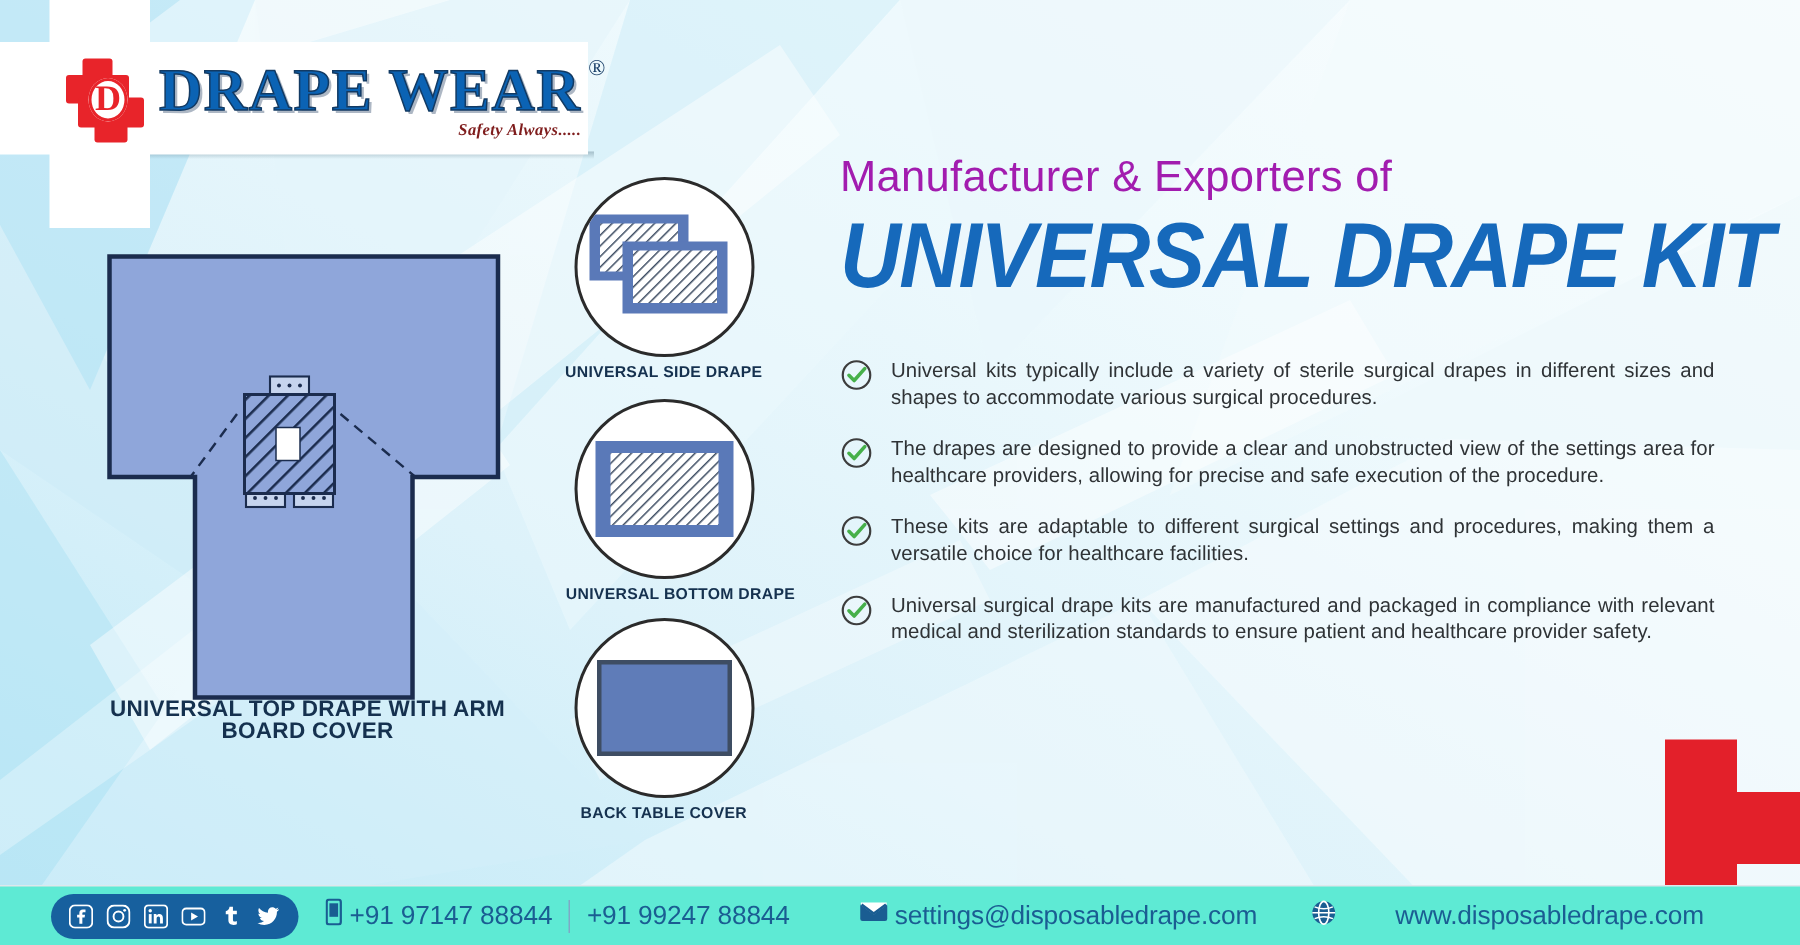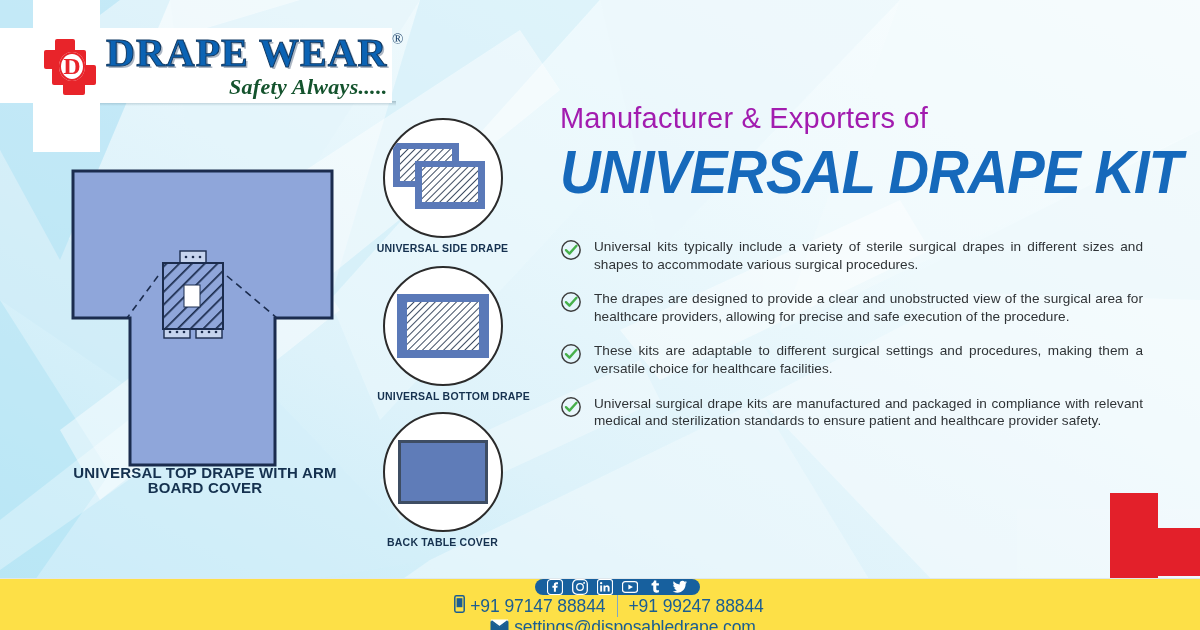--- a/index.html
+++ b/index.html
@@ -49,21 +49,21 @@
     color:#0b63b4;
     -webkit-text-stroke:1px #123a63;
     text-shadow:2px 2px 0 rgba(20,50,85,.35);
   }
   .logo-reg {
     position:absolute; right:-16px; top:-2px;
     font-family:"Liberation Serif", serif; font-size:15px; color:#1a3f68;
   }
   .logo-tag {
     font-family:"Liberation Serif", serif; font-style:italic; font-weight:bold;
-    font-size:22px; color:#14532d; text-align:right; margin-top:1px;
+    font-size:11px; color:#7f1d1d; text-align:right; margin-top:1px;
     letter-spacing:.3px;
   }
 
   
   #main-drape { position:absolute; left:70px; top:168px; width:265px; height:300px; z-index:3; }
   #main-caption {
     position:absolute; left:55px; top:466px; width:300px; z-index:3;
     text-align:center; color:#15314f; font-weight:bold;
     font-size:15px; line-height:14.5px; letter-spacing:.2px;
   }
@@ -110,25 +110,24 @@
     letter-spacing:.05px;
   }
 
   
   .cross-red { position:absolute; z-index:2; background:#e3202a; }
   .cr-v { left:1110px; top:493px; width:48px; height:137px; }
   .cr-h { left:1110px; top:528px; width:90px; height:48px; }
 
   
   #footer {
-    position:absolute; left:0; bottom:0; width:1200px; height:52px;
-    background:#fde047; z-index:5;
+    position:absolute; left:0; bottom:0; width:1200px; height:40px;
+    background:#5eead4; z-index:5;
     display:flex; align-items:center;
     border-top:1px solid #dfe7ec;
-    flex-direction:column;
   }
   #social-pill {
     margin-left:34px; height:30px; border-radius:15px;
     background:#17609e; display:flex; align-items:center;
     padding:0 12px; gap:9px;
   }
   .social-ico { width:16px; height:16px; display:block; }
   .footer-item { display:flex; align-items:center; color:#17609e; }
   .footer-ico { margin-right:5px; display:block; }
   .footer-txt {
@@ -292,21 +291,21 @@
       </span>
       <span class="bullet-text">Universal kits typically include a variety of sterile surgical drapes in different sizes and shapes to accommodate various surgical procedures.</span>
     </div>
     <div class="bullet">
       <span class="bullet-icon">
         <svg viewBox="0 0 24 24" width="22" height="22">
           <circle cx="12" cy="12" r="10" fill="none" stroke="#3d3d3d" stroke-width="1.6"></circle>
           <path d="M6.5 12.2 L10.3 16 L18 7.4" fill="none" stroke="#46b04a" stroke-width="2.6" stroke-linecap="round" stroke-linejoin="round"></path>
         </svg>
       </span>
-      <span class="bullet-text">The drapes are designed to provide a clear and unobstructed view of the surgical area for healthcare providers, allowing for precise and safe execution of the procedure.</span>
+      <span class="bullet-text">The drapes are designed to provide a clear and unobstructed view of the settings area for healthcare providers, allowing for precise and safe execution of the procedure.</span>
     </div>
     <div class="bullet">
       <span class="bullet-icon">
         <svg viewBox="0 0 24 24" width="22" height="22">
           <circle cx="12" cy="12" r="10" fill="none" stroke="#3d3d3d" stroke-width="1.6"></circle>
           <path d="M6.5 12.2 L10.3 16 L18 7.4" fill="none" stroke="#46b04a" stroke-width="2.6" stroke-linecap="round" stroke-linejoin="round"></path>
         </svg>
       </span>
       <span class="bullet-text">These kits are adaptable to different surgical settings and procedures, making them a versatile choice for healthcare facilities.</span>
     </div>

